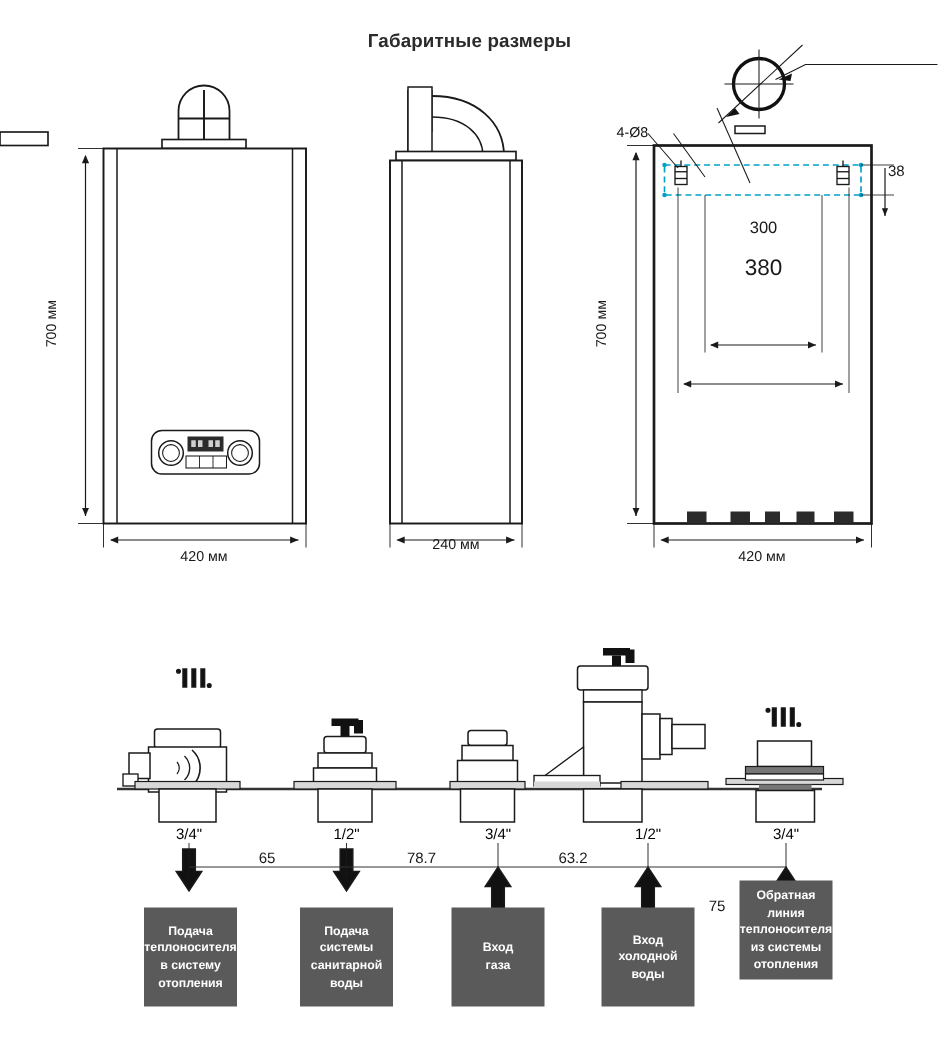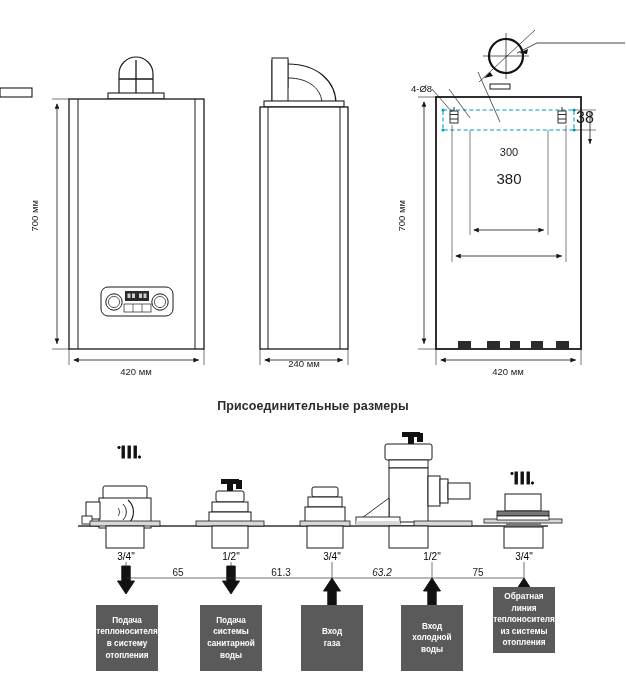--- a/index.html
+++ b/index.html
@@ -41,22 +41,22 @@
     text-align:center;font-size:8.2px;line-height:1.42;
     padding:4px 2px;box-sizing:border-box;font-weight:bold;
   }
   .box span{display:block;}
 </style>
 </head>
 <body>
 
 <div class="sheet">
 
-
-  <div class="title" id="title-conn">Присоединительные размеры</div>
+  <div class="title" id="title-dim">Габаритные размеры</div>
+
 
   <svg class="dwg" viewBox="0 0 626 700">
     <defs>
       <marker id="ah" markerWidth="8" markerHeight="8" refX="7" refY="3" orient="auto">
         <path d="M0,0 L7,3 L0,6 z" fill="#1a1a1a"></path>
       </marker>
       <marker id="ahs" markerWidth="7" markerHeight="7" refX="6.4" refY="2.6" orient="auto">
         <path d="M0,0 L6.4,2.6 L0,5.2 z" fill="#1a1a1a"></path>
       </marker>
       <marker id="ahl" markerWidth="8" markerHeight="8" refX="1" refY="3" orient="auto">
@@ -304,32 +304,32 @@
   <div class="vlbl" style="left:396px;top:200px;">700 мм</div>
 
   <div class="lbl c" style="left:508px;top:366px;">420 мм</div>
 
   <div class="callout" style="left:411px;top:83px;">4-Ø8</div>
 
   <div class="lbl c" style="left:509px;top:146px;font-size:11px;">300</div>
 
   <div class="lbl c" style="left:509px;top:170px;font-size:15px;">380</div>
 
-  <div class="lbl" style="left:576px;top:109px;font-size:16px;">38</div>
+  <div class="lbl" style="left:592px;top:109px;font-size:10px;">38</div>
 
   <div class="pipe-size" style="left:126px;top:551px;">3/4"</div>
   <div class="pipe-size" style="left:231px;top:551px;">1/2"</div>
   <div class="pipe-size" style="left:332px;top:551px;">3/4"</div>
   <div class="pipe-size" style="left:432px;top:551px;">1/2"</div>
   <div class="pipe-size" style="left:524px;top:551px;">3/4"</div>
 
   <div class="spacing" style="left:178px;top:567px;">65</div>
-  <div class="spacing" style="left:281px;top:567px;">61.3</div>
-  <div class="spacing" style="left:382px;top:567px;font-style:italic;">63.2</div>
-  <div class="spacing" style="left:478px;top:567px;">75</div>
+  <div class="spacing" style="left:281px;top:567px;">78.7</div>
+  <div class="spacing" style="left:382px;top:567px;">63.2</div>
+  <div class="spacing" style="left:478px;top:599px;">75</div>
 
   <div class="box" style="left:96px;top:605px;width:62px;height:66px;">
     <div>
       <span>Подача</span>
       <span>теплоносителя</span>
       <span>в систему</span>
       <span>отопления</span>
     </div>
   </div>
 

